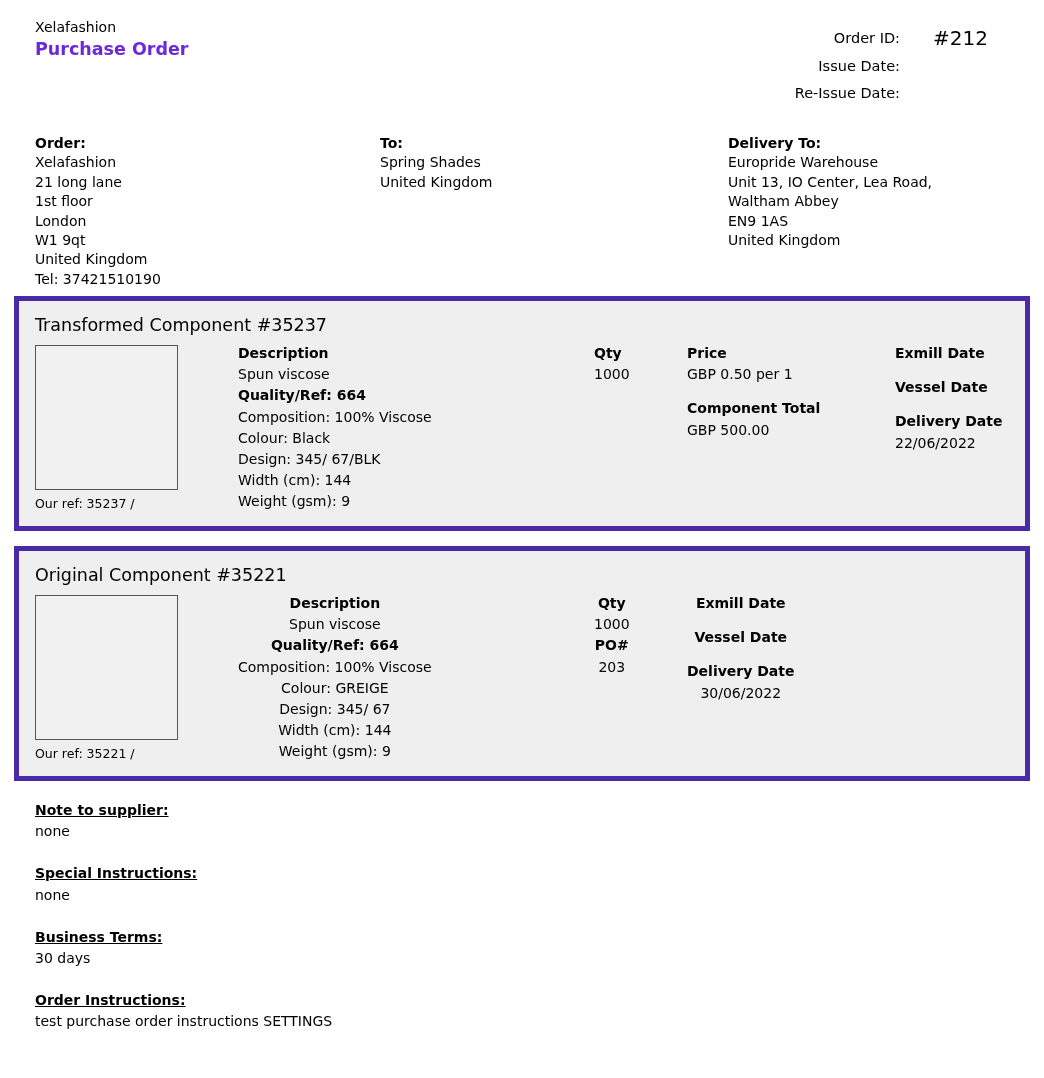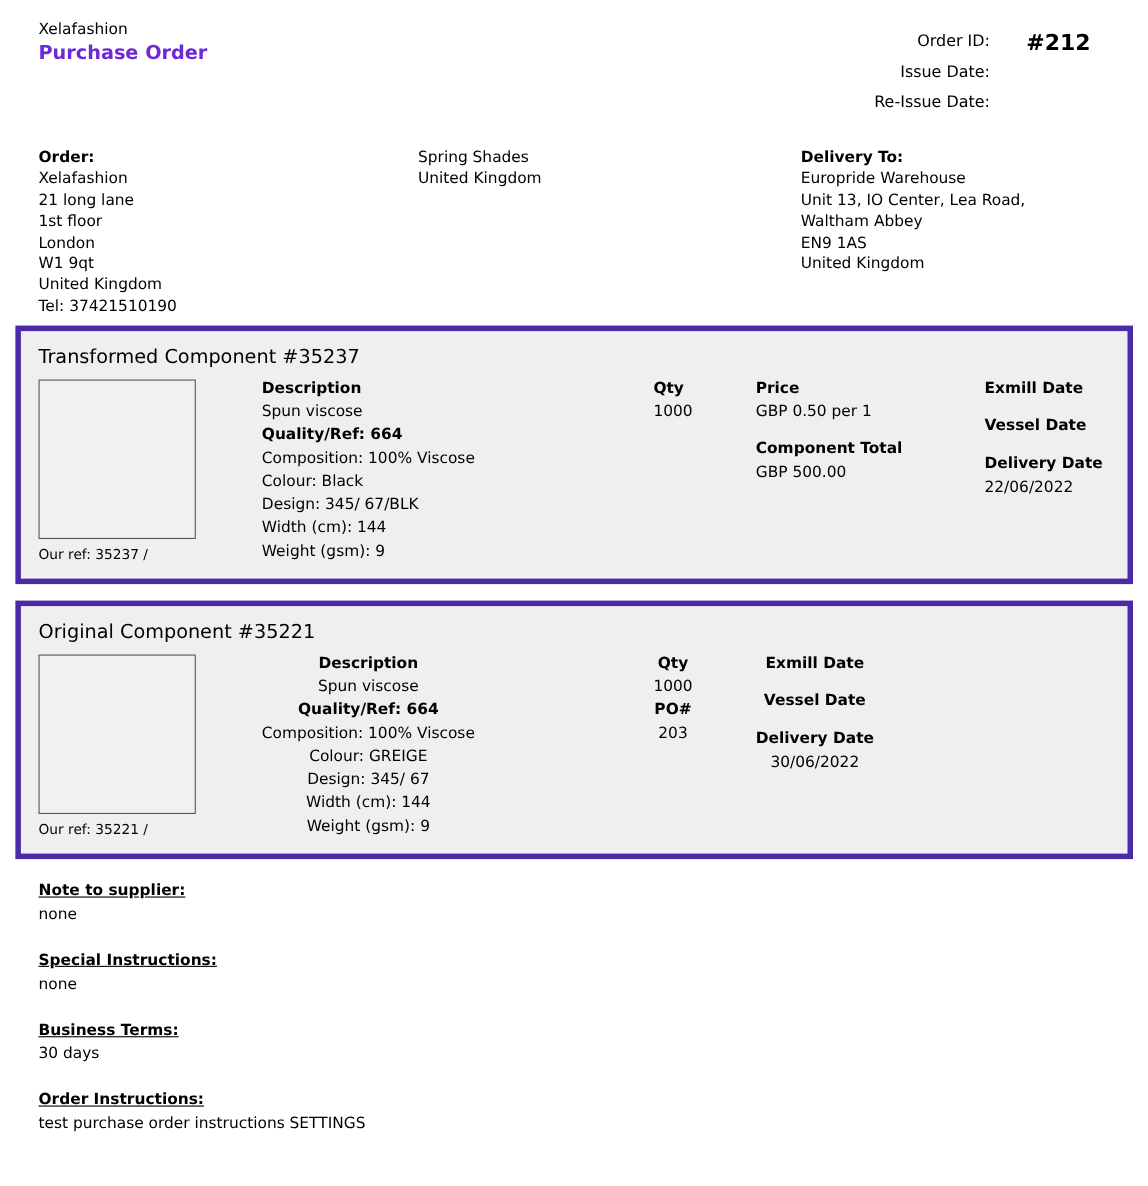--- a/index.html
+++ b/index.html
@@ -10,21 +10,21 @@
     color:#000; font-size:14px;
   }
   .b { font-weight:bold; }
 
   
   .company { position:absolute; left:35px; top:18px; font-size:14px; line-height:19px; }
   .doc-title { position:absolute; left:35px; top:38px; font-size:17.5px; font-weight:bold; color:#6d28d9; line-height:22px; }
   .order-info { position:absolute; left:700px; top:25px; width:344px; }
   .order-row { display:grid; grid-template-columns:200px 1fr; line-height:27.5px; }
   .order-row .lbl { text-align:right; font-size:14.5px; }
-  .order-row .val { padding-left:33px; font-size:20px; font-weight:bold; line-height:26px; }
+  .order-row .val { padding-left:33px; font-size:20px; font-weight:normal; line-height:26px; }
 
   
   .parties { position:absolute; left:35px; top:134px; right:0; display:flex; }
   .party { line-height:19.4px; font-size:14px; }
   .party .plabel { font-weight:bold; }
   .party.from { width:345px; }
   .party.to { width:348px; }
   .party.delivery { width:auto; }
 
   
@@ -81,20 +81,21 @@
       <div class="plabel">Order:</div>
       <div>Xelafashion</div>
       <div>21 long lane</div>
       <div>1st floor</div>
       <div>London</div>
       <div>W1 9qt</div>
       <div>United Kingdom</div>
       <div>Tel: 37421510190</div>
     </div>
     <div class="party to">
+      <div class="plabel">To:</div>
       <div>Spring Shades</div>
       <div>United Kingdom</div>
     </div>
     <div class="party delivery">
       <div class="plabel">Delivery To:</div>
       <div>Europride Warehouse</div>
       <div>Unit 13, IO Center, Lea Road,</div>
       <div>Waltham Abbey</div>
       <div>EN9 1AS</div>
       <div>United Kingdom</div>

